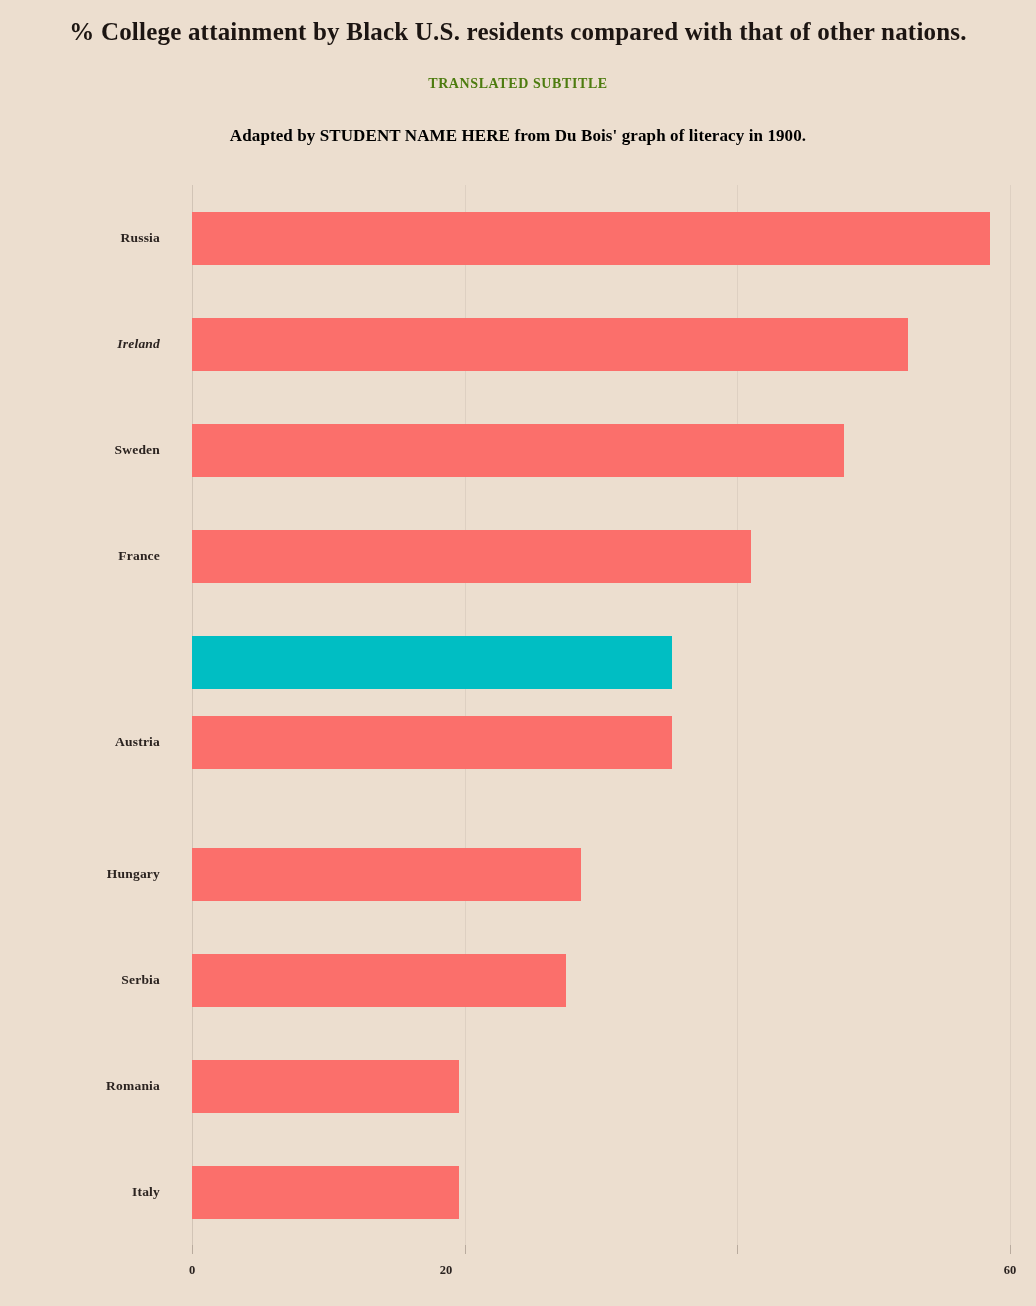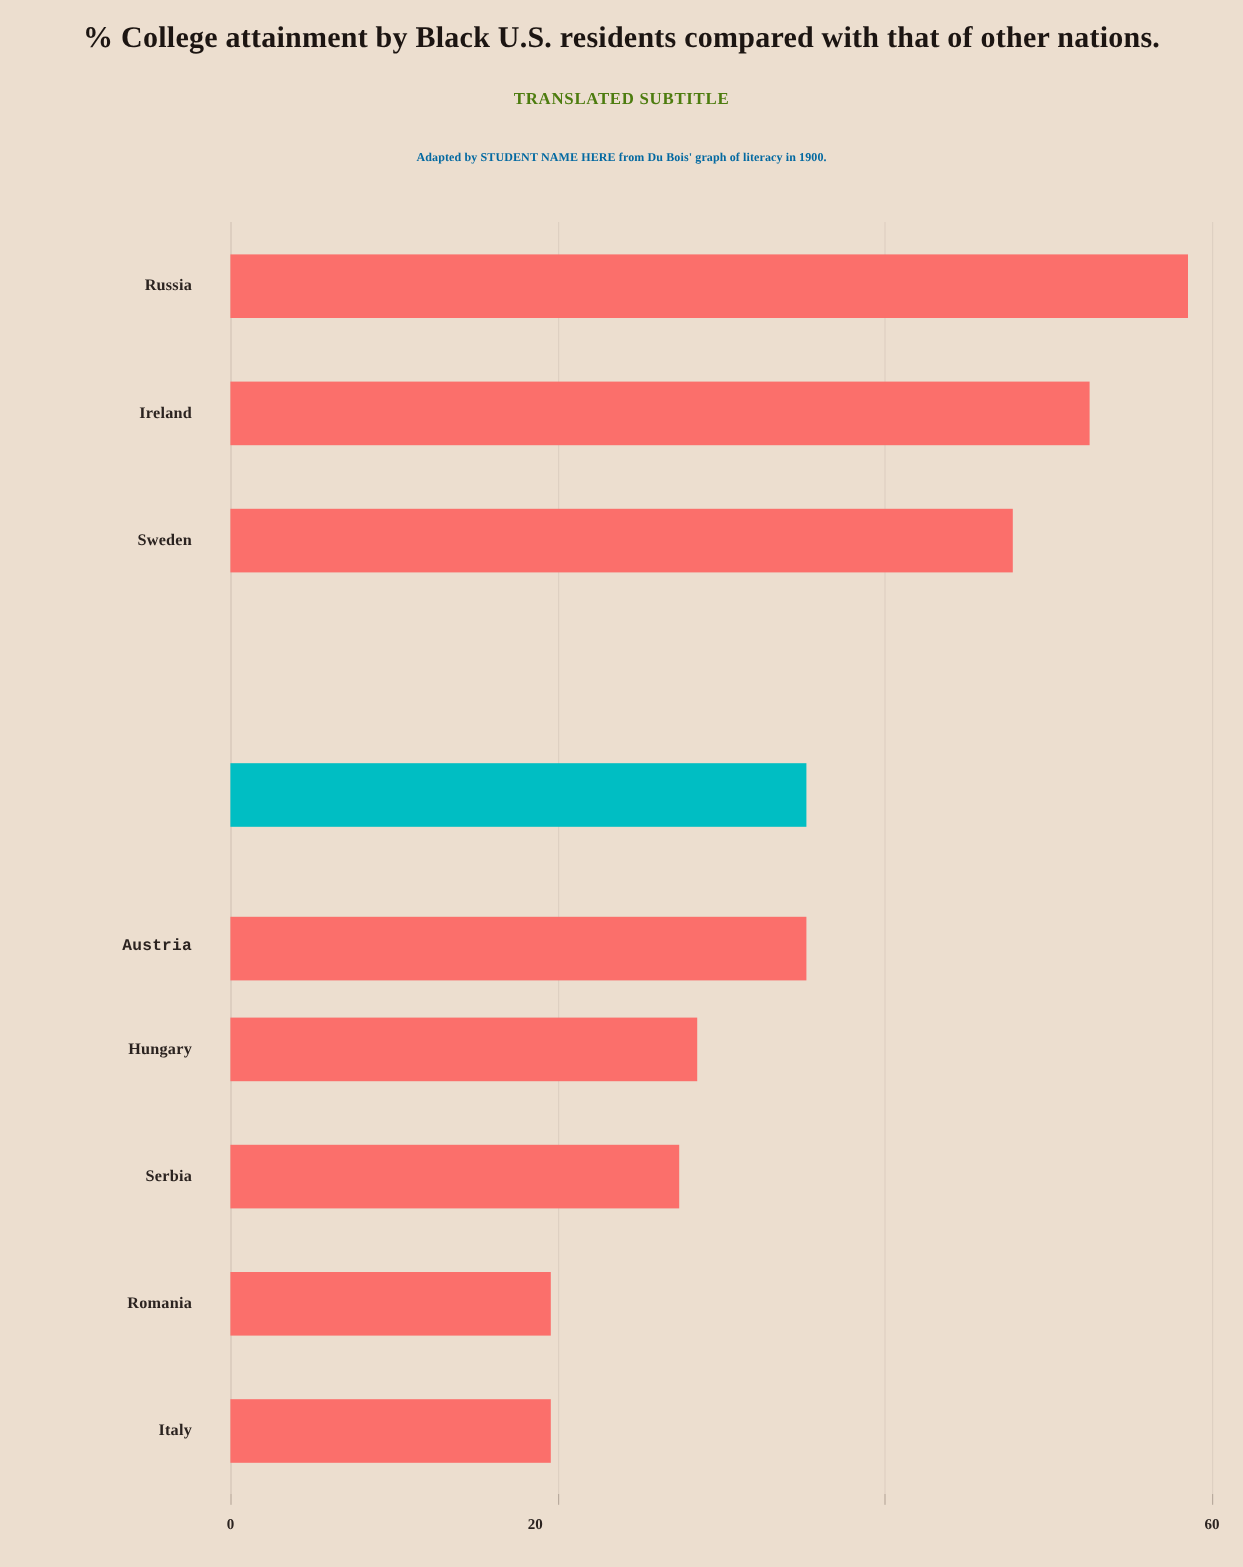--- a/index.html
+++ b/index.html
@@ -42,24 +42,24 @@
     margin: 0;
     padding-top: 30px;
     font-size: 14px;
     font-weight: bold;
     letter-spacing: .6px;
     color: #4d7c0f;
   }
   .chart-caption {
     margin: 0;
     padding-top: 34px;
-    font-size: 10px;
+    font-size: 17px;
     font-weight: bold;
     letter-spacing: .1px;
-    color: #0369a1;
+    color: #000000;
   }
 
   
   .plot {
     position: absolute;
     left: 0;
     top: 185px;
     width: 1036px;
     height: 1060px;
   }
@@ -155,32 +155,36 @@
         <div class="gridline axis-zero" style="left: 192px;"></div>
         <div class="gridline" style="left: 464.667px;"></div>
         <div class="gridline" style="left: 737.333px;"></div>
         <div class="gridline" style="left: 1010px;"></div>
       </div>
     <div class="rows">
         <div class="row" style="top: 0px;">
           <div class="row-label">Russia</div>
           <div class="bar" style="width: 797.55px; background: rgb(251, 111, 107);"></div>
         </div>
-        <div class="row" style="top: 106px;">
+        <div class="row" style="top: 106px; font-style: italic;">
           <div class="row-label">Ireland</div>
           <div class="bar" style="width: 715.75px; background: rgb(251, 111, 107);"></div>
         </div>
         <div class="row" style="top: 212px;">
           <div class="row-label">Sweden</div>
           <div class="bar" style="width: 651.673px; background: rgb(251, 111, 107);"></div>
         </div>
+        <div class="row" style="top: 318px;">
+          <div class="row-label">France</div>
+          <div class="bar" style="width: 558.967px; background: rgb(251, 111, 107);"></div>
+        </div>
         <div class="row" style="top: 424px;">
           <div class="bar highlight" style="width: 479.893px; background: rgb(0, 190, 195);"></div>
         </div>
-        <div class="row" style="top: 552px; font-family: Liberation Mono, monospace;">
+        <div class="row" style="top: 504px;">
           <div class="row-label">Austria</div>
           <div class="bar" style="width: 479.893px; background: rgb(251, 111, 107);"></div>
         </div>
         <div class="row" style="top: 636px;">
           <div class="row-label">Hungary</div>
           <div class="bar" style="width: 388.55px; background: rgb(251, 111, 107);"></div>
         </div>
         <div class="row" style="top: 848px;">
           <div class="row-label">Romania</div>
           <div class="bar" style="width: 267.213px; background: rgb(251, 111, 107);"></div>

